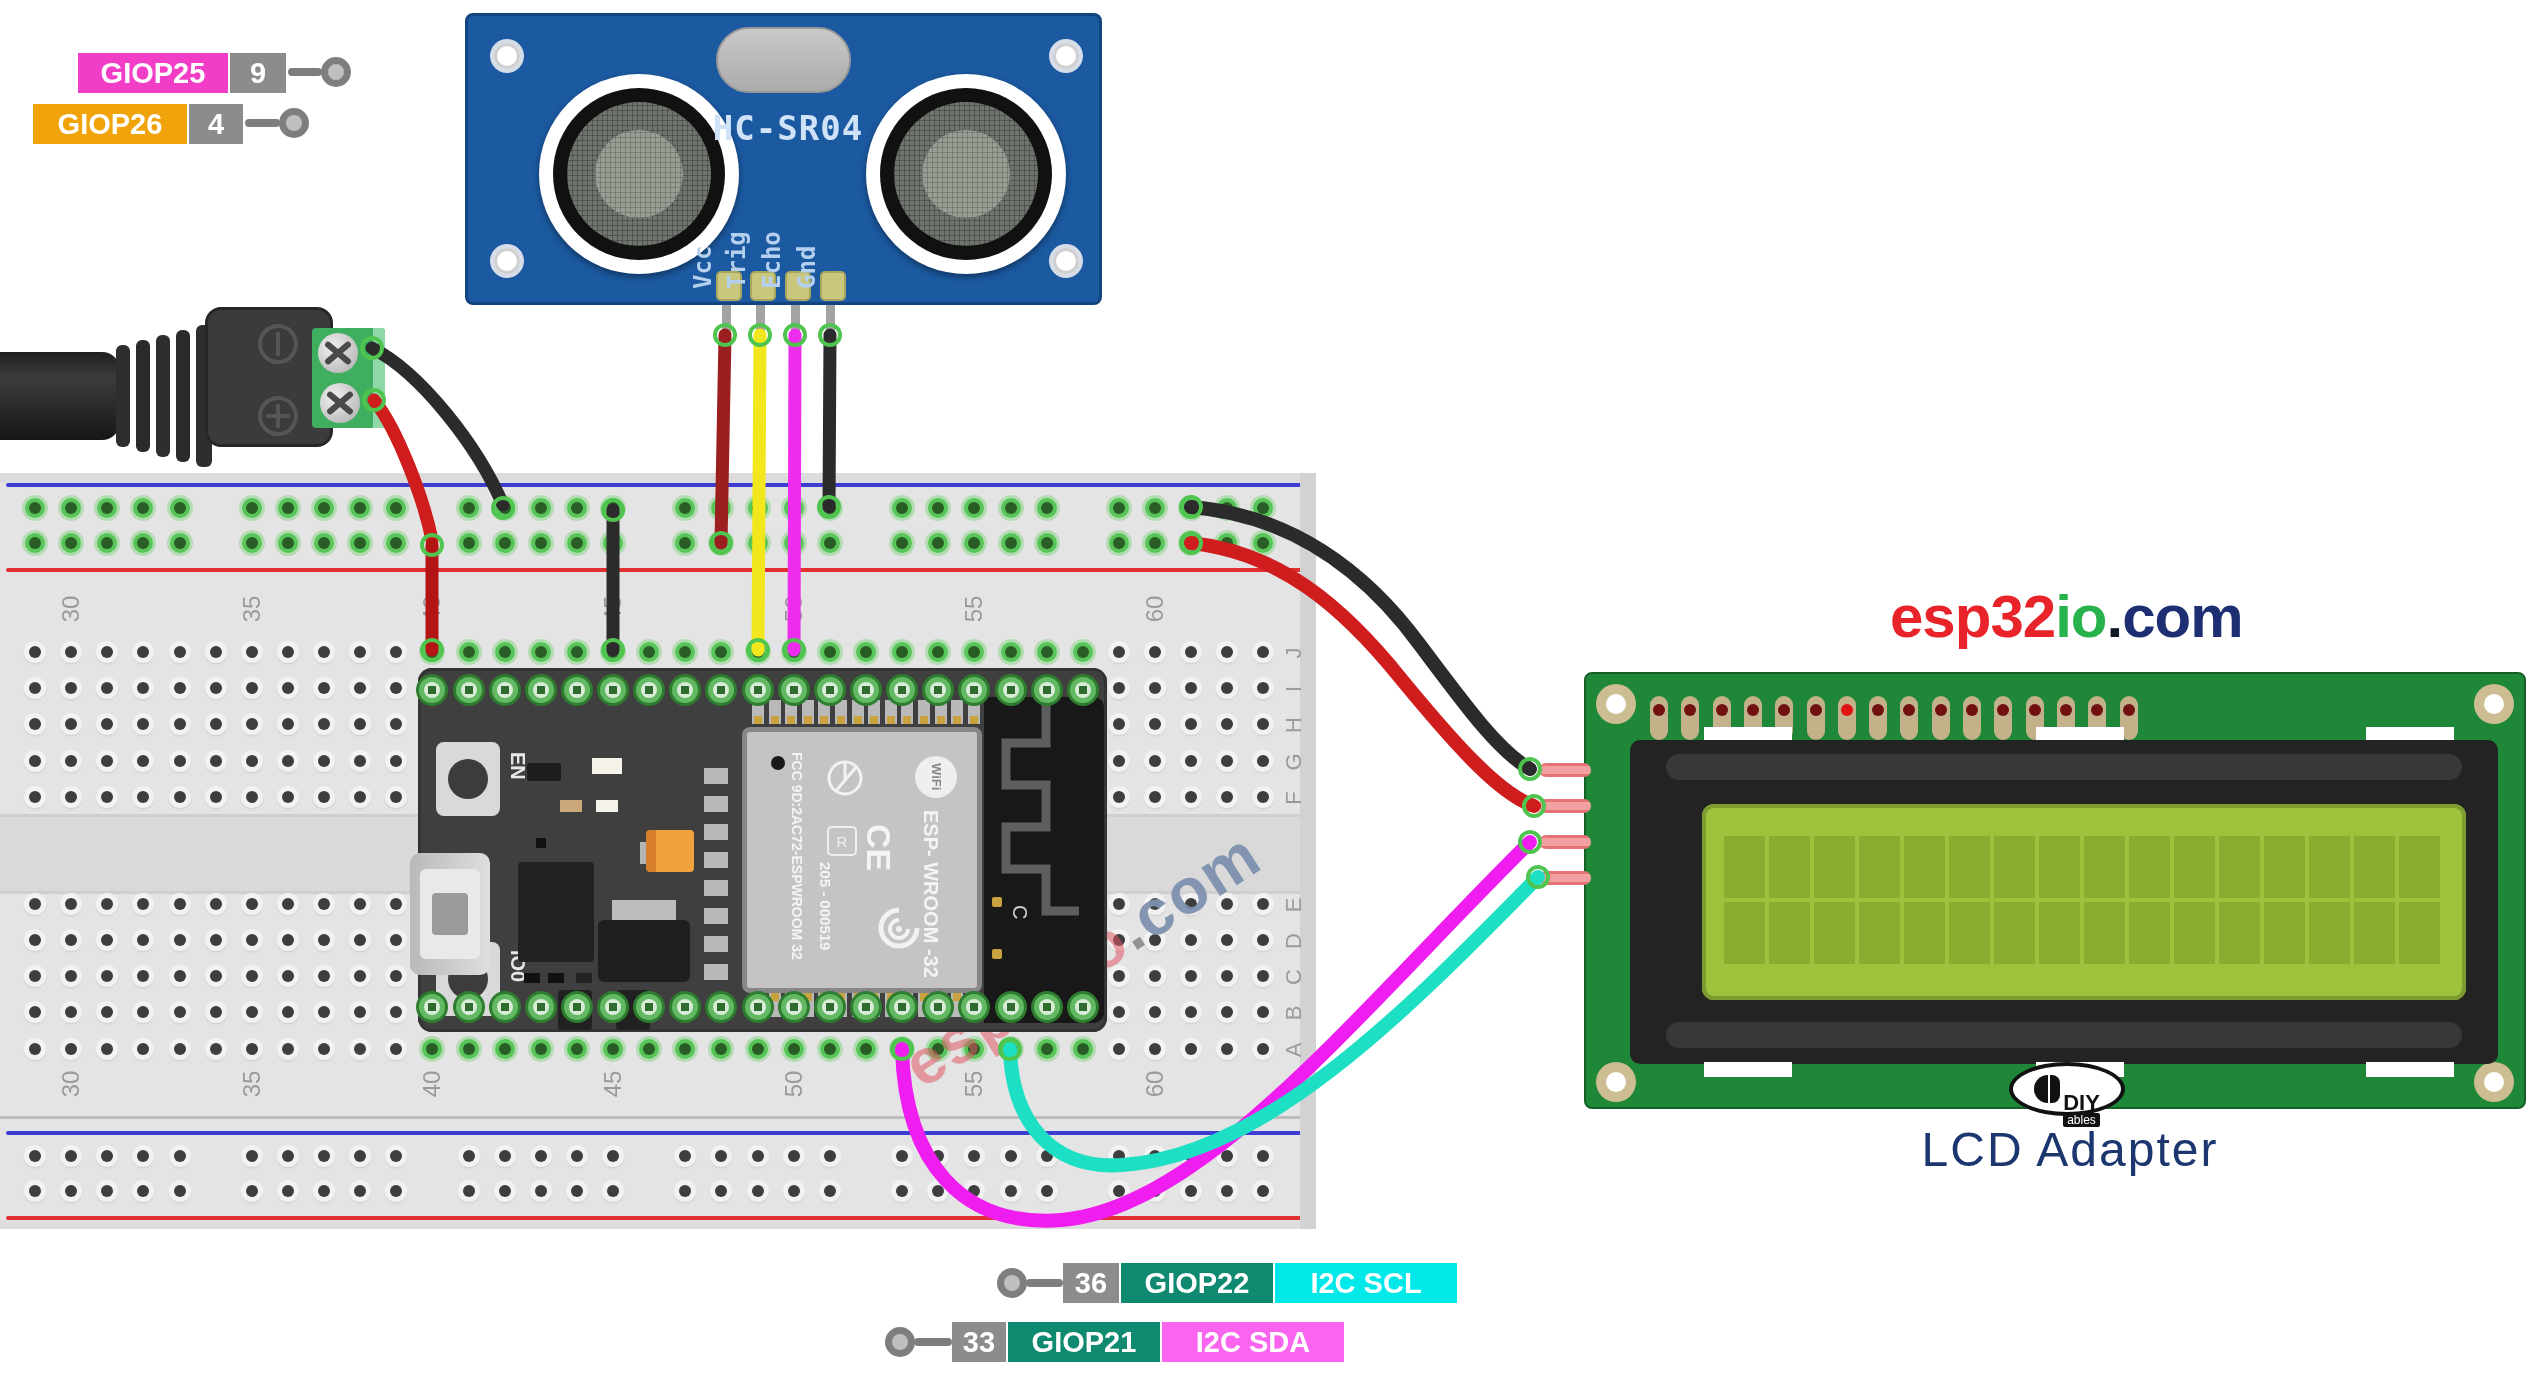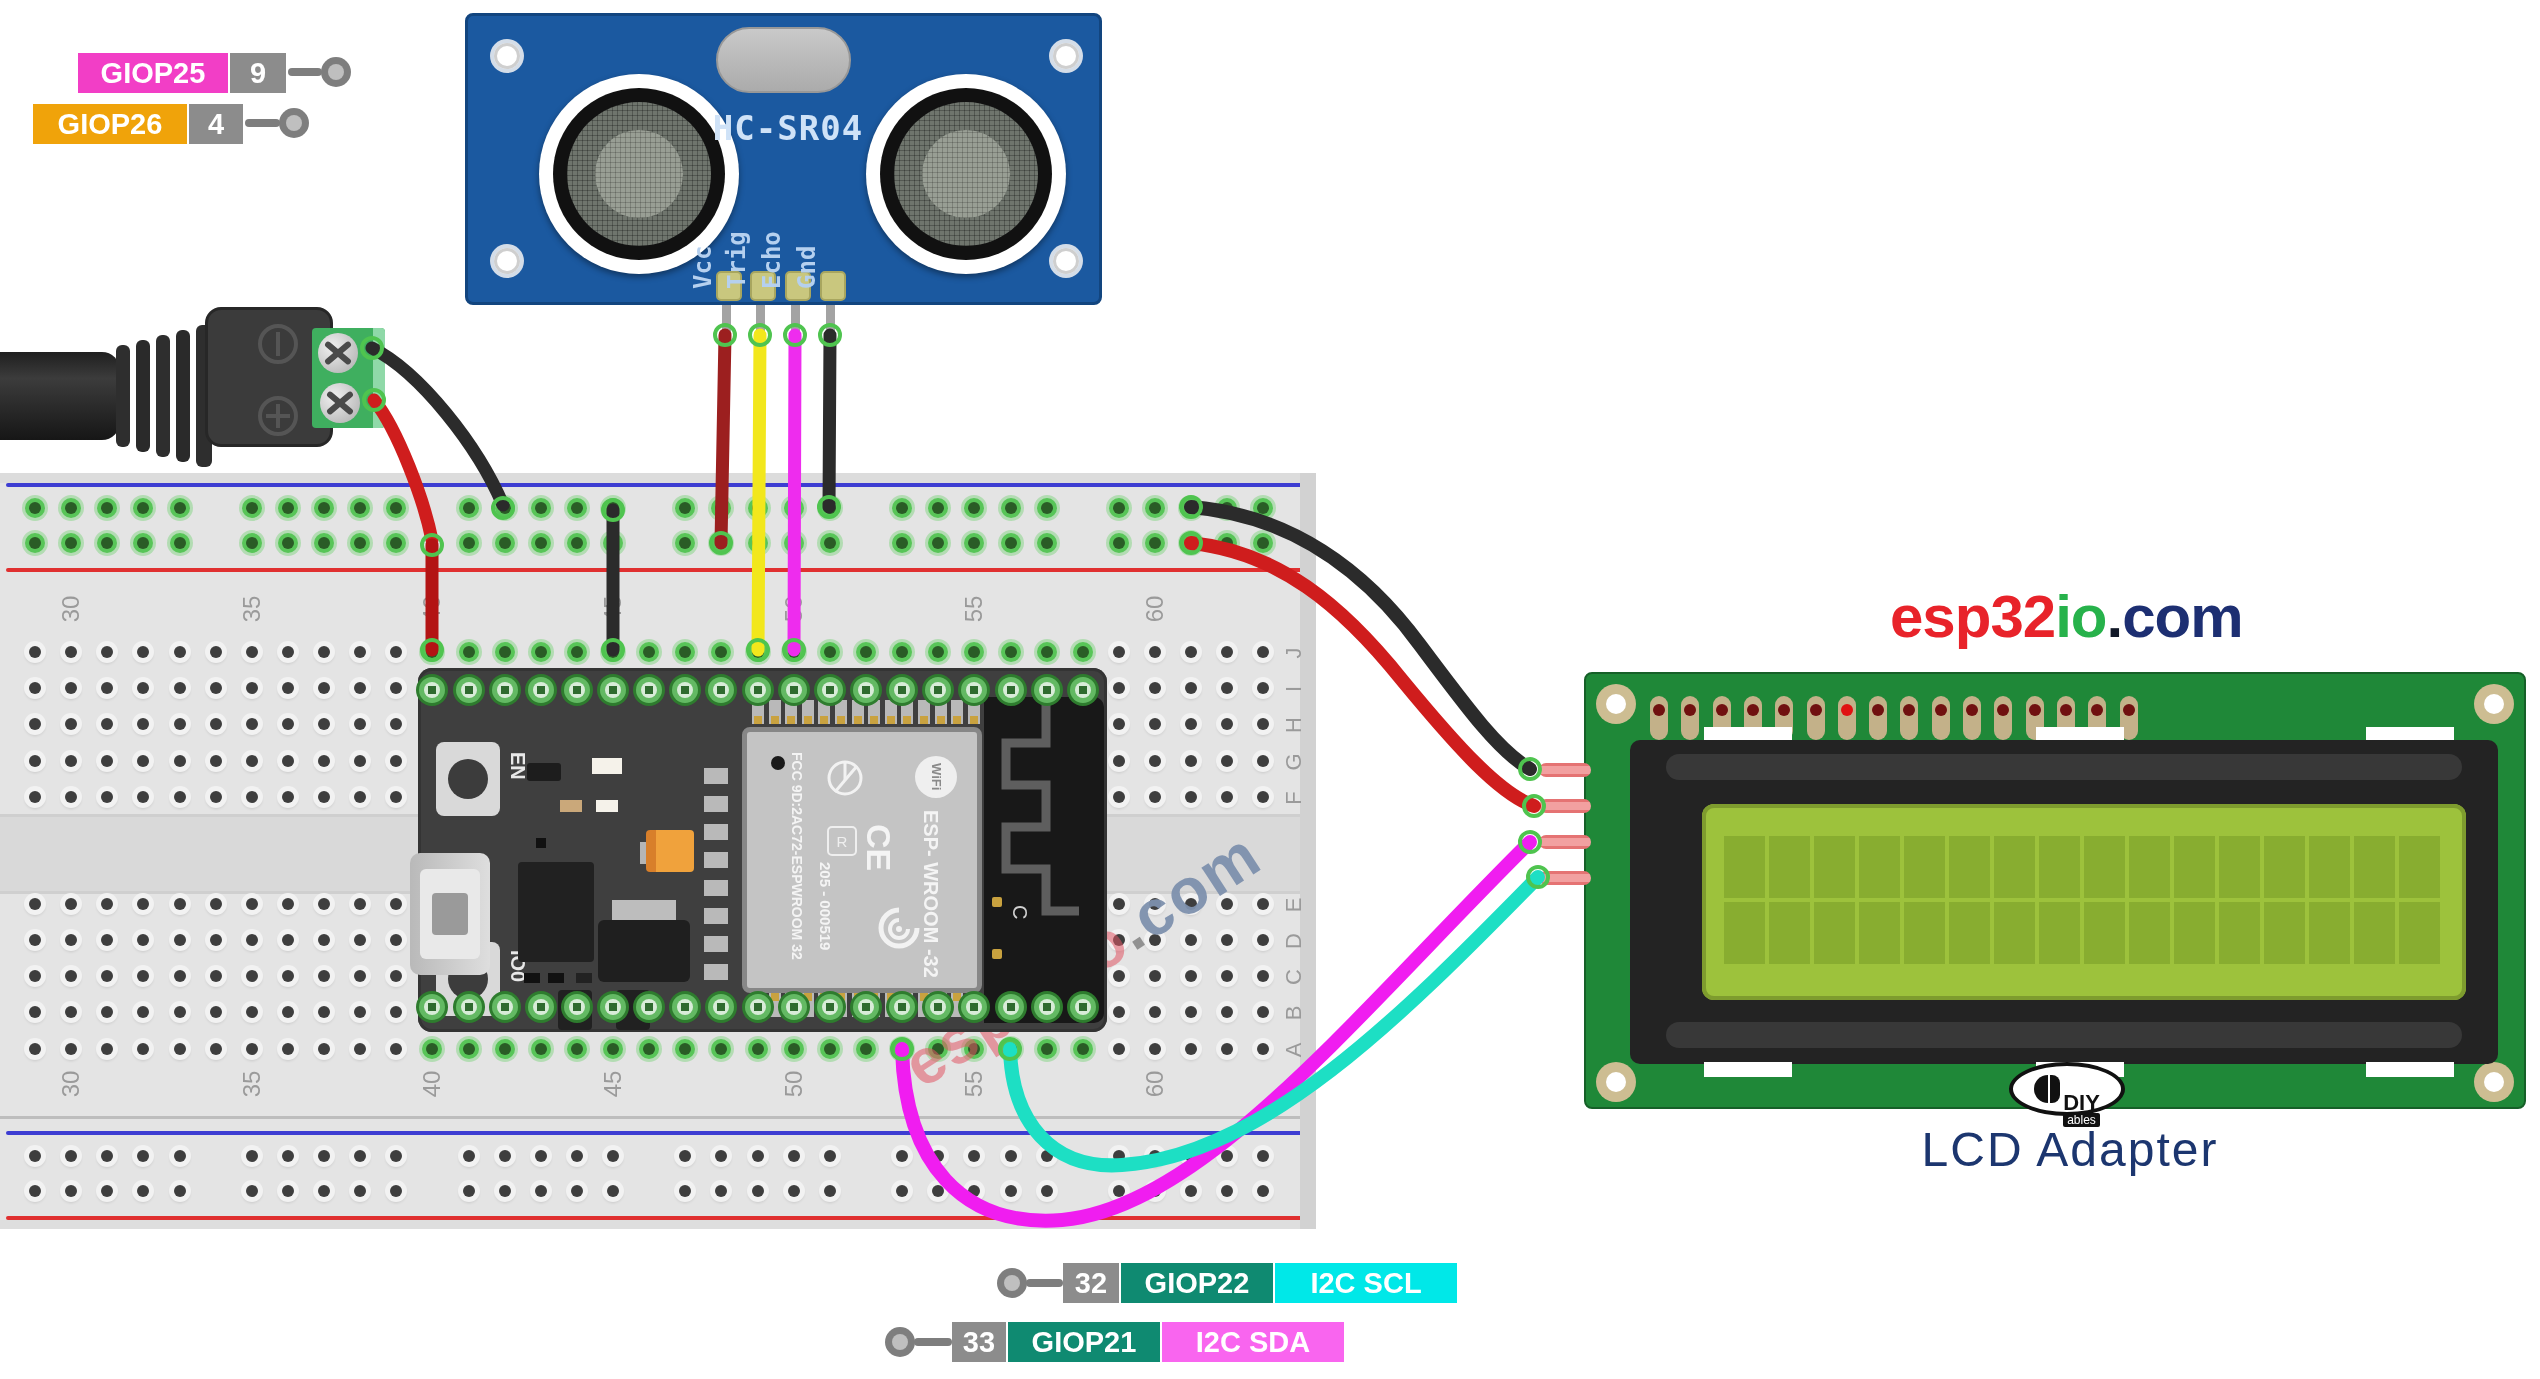--- a/index.html
+++ b/index.html
@@ -1034,21 +1034,21 @@
       <div class="pin-line" style="left: 245px; top: 119px; width: 35px; z-index: 6;"></div>
       <div class="pin-circle" style="left: 279px; top: 108px; z-index: 6;">
         <div class="pin-circle-inner"></div>
       </div>
     </div>
   <div id="bottom-pin-labels">
       <div class="pin-circle" style="left: 997px; top: 1268px; z-index: 6;">
         <div class="pin-circle-inner"></div>
       </div>
       <div class="pin-line" style="left: 1026px; top: 1279px; width: 37px; z-index: 6;"></div>
-      <div class="pinrow-box" style="left: 1063px; top: 1263px; width: 56px; background: rgb(140, 140, 140); z-index: 6;">32</div>
+      <div class="pinrow-box" style="left: 1063px; top: 1263px; width: 56px; background: rgb(140, 140, 140); z-index: 6;">36</div>
       <div class="pinrow-box" style="left: 1121px; top: 1263px; width: 152px; background: rgb(15, 138, 113); z-index: 6;">GIOP22</div>
       <div class="pinrow-box" style="left: 1275px; top: 1263px; width: 182px; background: rgb(0, 232, 232); z-index: 6;">I2C SCL</div>
       <div class="pin-circle" style="left: 885px; top: 1327px; z-index: 6;">
         <div class="pin-circle-inner"></div>
       </div>
       <div class="pin-line" style="left: 914px; top: 1338px; width: 38px; z-index: 6;"></div>
       <div class="pinrow-box" style="left: 952px; top: 1322px; width: 54px; background: rgb(140, 140, 140); z-index: 6;">33</div>
       <div class="pinrow-box" style="left: 1008px; top: 1322px; width: 152px; background: rgb(15, 138, 113); z-index: 6;">GIOP21</div>
       <div class="pinrow-box" style="left: 1162px; top: 1322px; width: 182px; background: rgb(249, 101, 239); z-index: 6;">I2C SDA</div>
     </div>

